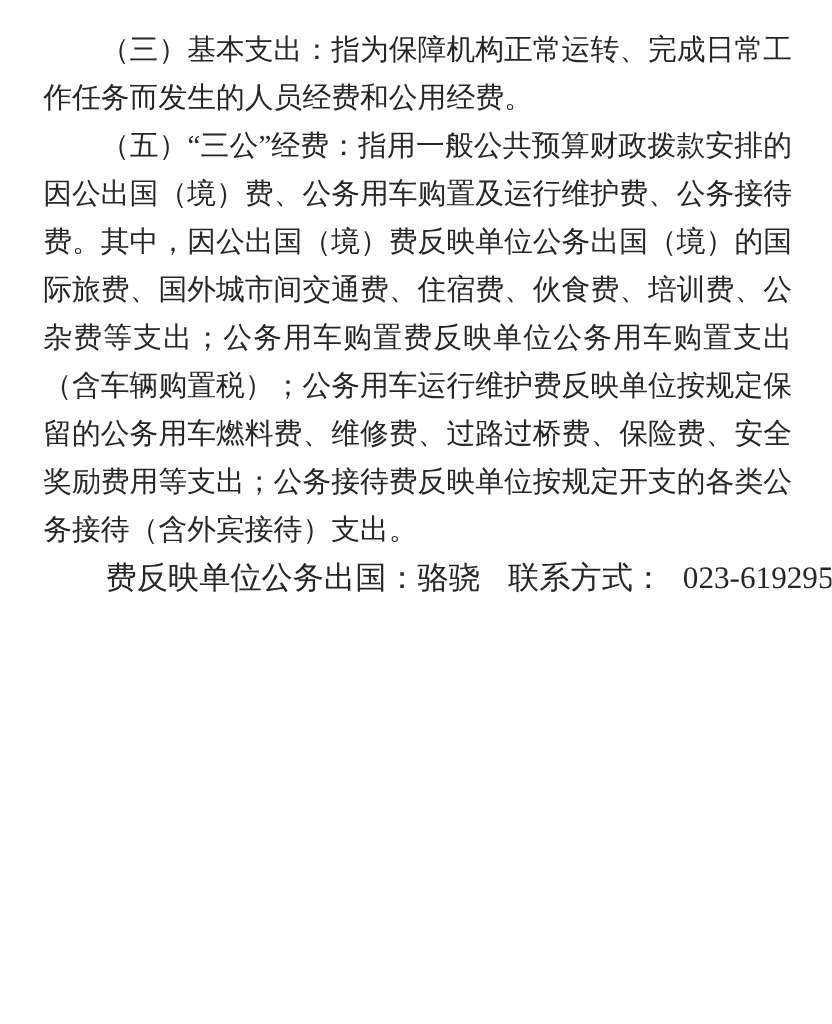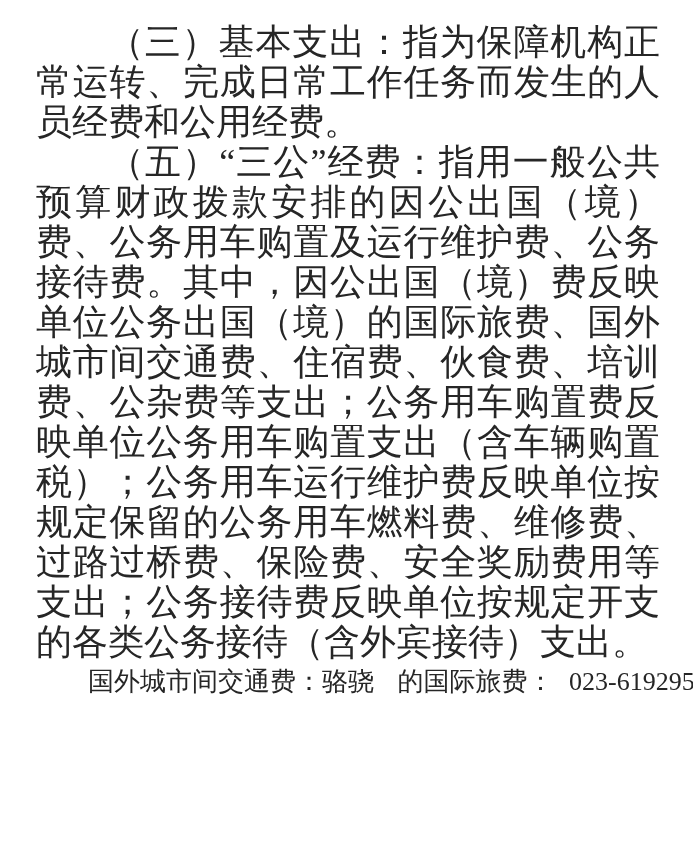--- a/index.html
+++ b/index.html
@@ -16,21 +16,21 @@
     font-family: "Liberation Serif", "DejaVu Serif", serif;
     color: #262626;
   }
   .text-block {
     box-sizing: border-box;
     width: 693px;
     padding: 22px 33px 0 36px;
   }
   .para {
     margin: 0;
-    font-size: 36px;
+    font-size: 24px;
     line-height: 40px;
     text-align: justify;
     text-justify: inter-ideograph;
     text-indent: 2em;
     word-break: break-all;
   }
   .contact-line {
     margin: 0;
     font-size: 26px;
     line-height: 40px;
@@ -41,16 +41,16 @@
   .contact-line .gap-2 { margin-left: 0.6em; }
 </style>
 </head>
 <body>
 
 <div class="page">
   <div class="text-block">
     <p class="para">（三）基本支出：指为保障机构正常运转、完成日常工作任务而发生的人员经费和公用经费。</p>
     <p class="para">（五）“三公”经费：指用一般公共预算财政拨款安排的因公出国（境）费、公务用车购置及运行维护费、公务接待费。其中，因公出国（境）费反映单位公务出国（境）的国际旅费、国外城市间交通费、住宿费、伙食费、培训费、公杂费等支出；公务用车购置费反映单位公务用车购置支出（含车辆购置税）；公务用车运行维护费反映单位按规定保留的公务用车燃料费、维修费、过路过桥费、保险费、安全奖励费用等支出；公务接待费反映单位按规定开支的各类公务接待（含外宾接待）支出。</p>
     <p class="contact-line">
-      <span>国外城市间交通费：</span><span>骆骁</span><span class="gap-1">的国际旅费：</span><span class="gap-2">023-61929505</span>
+      <span>费反映单位公务出国：</span><span>骆骁</span><span class="gap-1">联系方式：</span><span class="gap-2">023-61929505</span>
     </p>
   </div>
 </div>
 
 </body></html>

